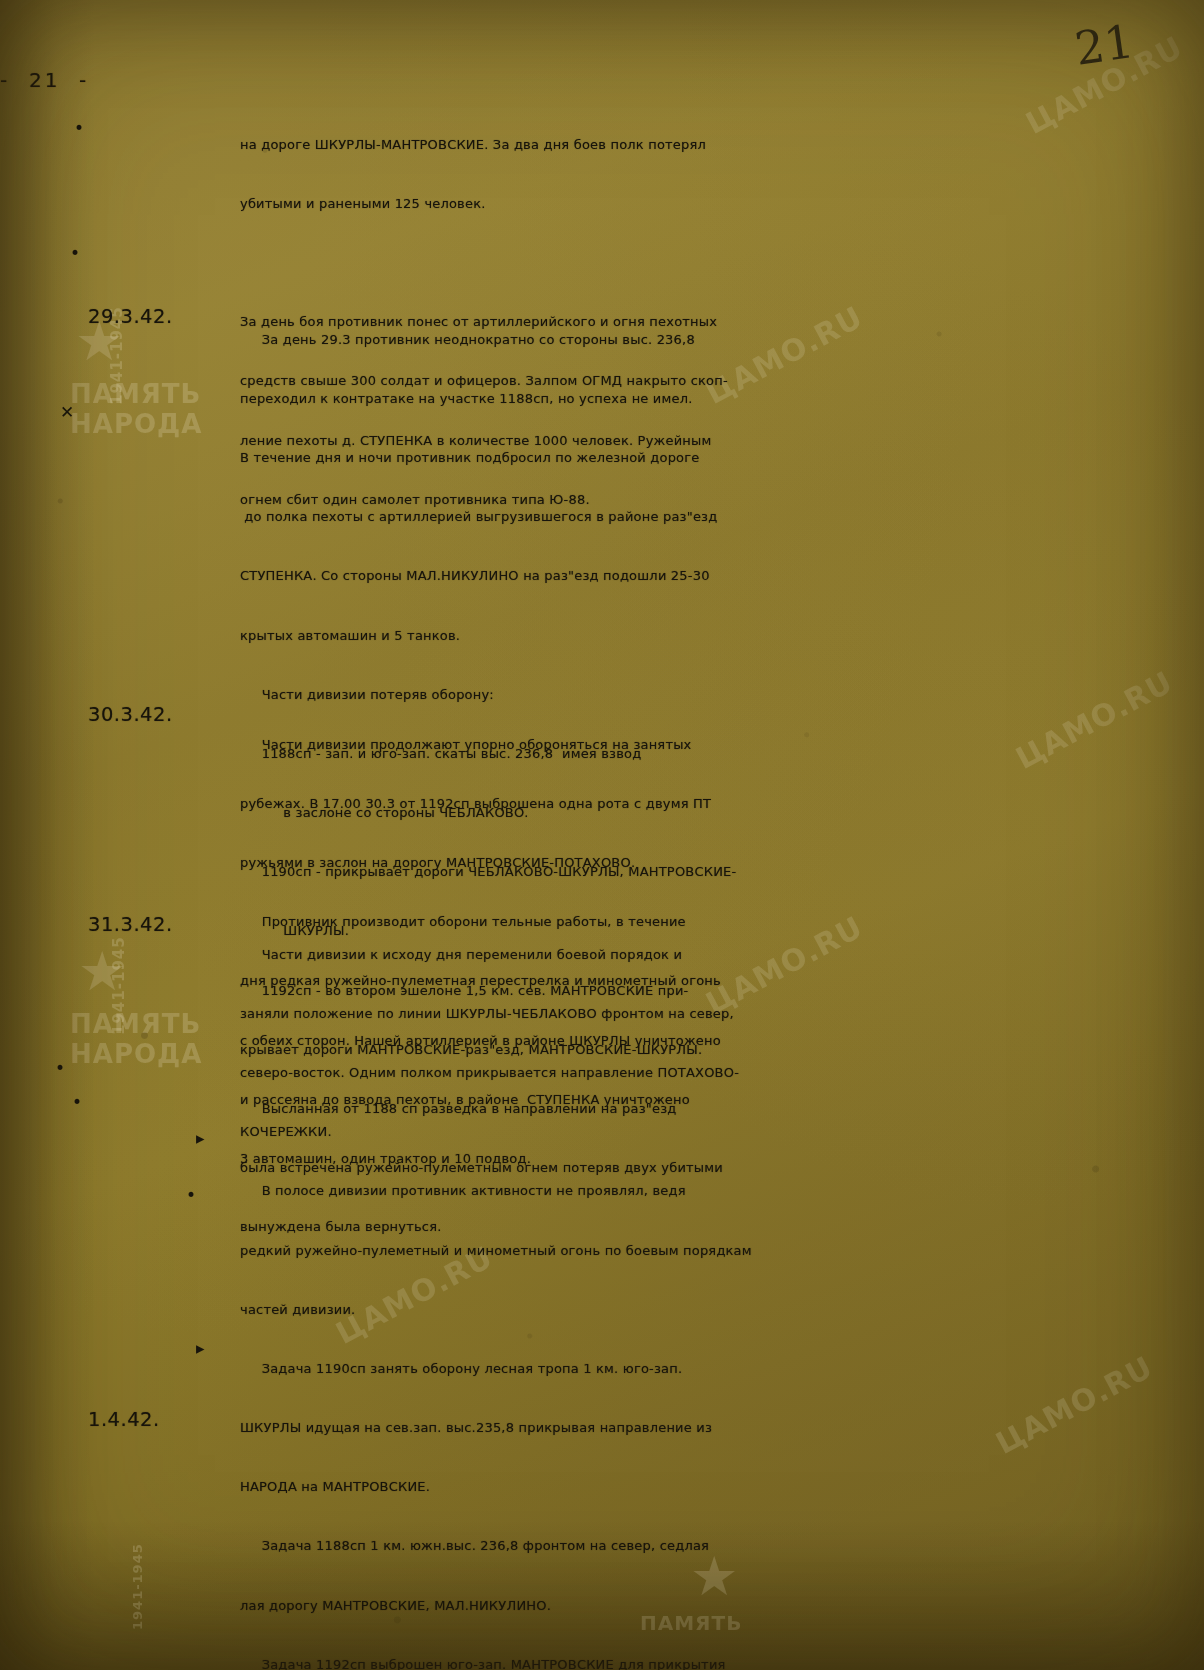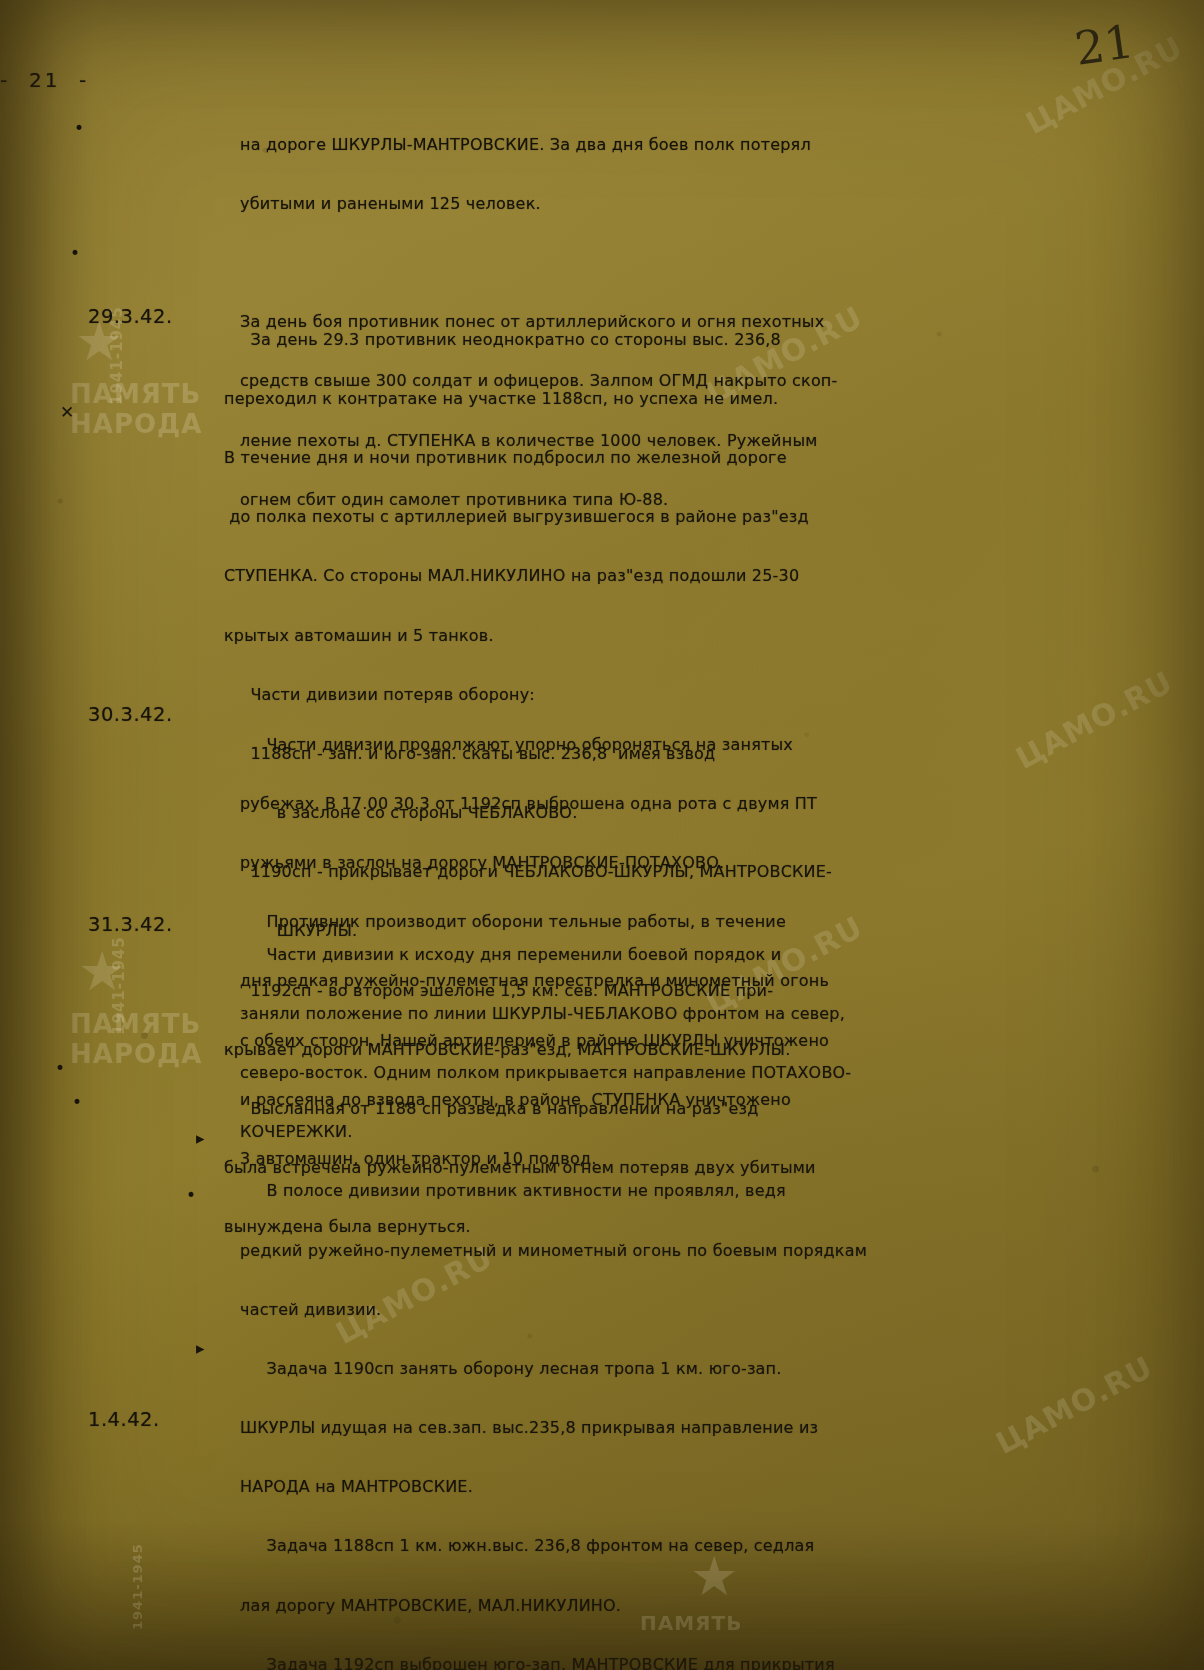--- a/index.html
+++ b/index.html
@@ -90,21 +90,21 @@
     color: rgba(240, 232, 205, 0.22);
     transform: rotate(-90deg);
     transform-origin: left top;
   }
 
   
   .typed {
     position: absolute;
     color: #17140c;
     font-family: "DejaVu Sans", sans-serif;
-    font-size: 16px;
+    font-size: 13px;
     line-height: 29.6px;
     letter-spacing: 0.2px;
     text-shadow: 0 0 1px rgba(20,16,6,0.55);
     white-space: pre;
   }
   .typed.faded { color: #2a2414; opacity: 0.9; }
 
   #pageNum {
     position: absolute;
     top: 47px;
@@ -186,21 +186,21 @@
 <span>на дороге ШКУРЛЫ-МАНТРОВСКИЕ. За два дня боев полк потерял</span>
 <br><span>убитыми и ранеными 125 человек.</span>
 <br>
 <br><span>За день боя противник понес от артиллерийского и огня пехотных</span>
 <br><span>средств свыше 300 солдат и офицеров. Залпом ОГМД накрыто скоп-</span>
 <br><span>ление пехоты д. СТУПЕНКА в количестве 1000 человек. Ружейным</span>
 <br><span>огнем сбит один самолет противника типа Ю-88.</span>
   </div>
 
   <div class="typed date-col" style="top:302px;">29.3.42.</div>
-  <div class="typed body-col" style="top:295px; left:224px;">
+  <div class="typed body-col" style="top:295px; left:240px;">
 <span>     За день 29.3 противник неоднократно со стороны выс. 236,8</span>
 <br><span>переходил к контратаке на участке 1188сп, но успеха не имел.</span>
 <br><span>В течение дня и ночи противник подбросил по железной дороге</span>
 <br><span> до полка пехоты с артиллерией выгрузившегося в районе раз"езд</span>
 <br><span>СТУПЕНКА. Со стороны МАЛ.НИКУЛИНО на раз"езд подошли 25-30</span>
 <br><span>крытых автомашин и 5 танков.</span>
 <br><span>     Части дивизии потеряв оборону:</span>
 <br><span>     1188сп - зап. и юго-зап. скаты выс. 236,8  имея взвод</span>
 <br><span>          в заслоне со стороны ЧЕБЛАКОВО.</span>
 <br><span>     1190сп - прикрывает дороги ЧЕБЛАКОВО-ШКУРЛЫ, МАНТРОВСКИЕ-</span>

